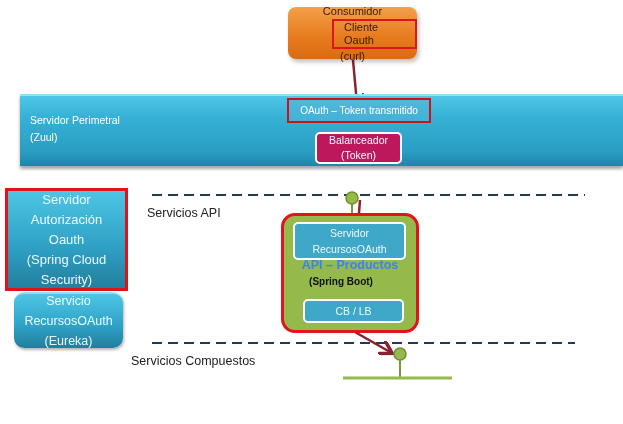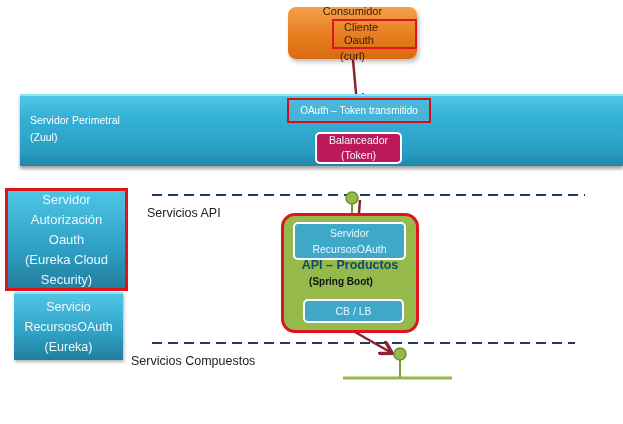--- a/index.html
+++ b/index.html
@@ -38,21 +38,21 @@
 
   .section-label { color: #222; font-size: 12.5px; }
   #lbl-api { left: 135px; top: 247px; margin-left: 12px; }
   #lbl-comp { left: 131px; top: 424px; text-align: center; }
 
   
   #api-box { left: 281px; top: 255px; width: 138px; height: 137px; border: 3px solid #e0141c;
              border-radius: 14px; background: #95b94a; }
   #res-server { left: 293px; top: 267px; width: 113px; height: 38px; border: 2px solid #ffffff;
                 border-radius: 5px; background: #3fa7c8; color: #eaf9ff; font-size: 10.5px; line-height: 16px; }
-  #api-title { left: 281px; top: 307px; width: 138px; color: #0c4a6e; font-weight: bold; font-size: 12.5px; text-align: center; }
+  #api-title { left: 281px; top: 307px; width: 138px; color: #3b82f6; font-weight: bold; font-size: 12.5px; text-align: center; }
   #api-sub { left: 281px; top: 327px; width: 120px; color: #111; font-weight: bold; font-size: 10px; text-align: center; }
   #cblb { left: 303px; top: 359px; width: 101px; height: 26px; border: 2px solid #ffffff;
           border-radius: 5px; background: #3fa7c8; color: #eaf9ff; font-size: 10.5px; }
 
   svg#connectors { position: absolute; left: 0; top: 0; }
 </style>
 </head>
 <body>
 
 <svg id="connectors" width="623" height="424">
@@ -95,25 +95,25 @@
 </div>
 <div id="balancer" class="abs center-text" style="top: 132px; height: 32px;">
   <span>Balanceador</span>
   <span>(Token)</span>
 </div>
 
 <div id="auth-server" class="abs center-text" style="top:188px;">
   <span>Servidor</span>
   <span>Autorización</span>
   <span>Oauth</span>
-  <span>(Eureka Cloud</span>
+  <span>(Spring Cloud</span>
   <span>Security)</span>
 </div>
 
-<div id="discovery" class="abs center-text" style="top:292px; height:68px;">
+<div id="discovery" class="abs center-text" style="top:292px; height:56px;border-radius:10px;">
   <span>Servicio</span>
   <span>RecursosOAuth</span>
   <span>(Eureka)</span>
 </div>
 
 <div id="lbl-api" class="abs section-label" style="top:206px;">Servicios API</div>
 <div id="lbl-comp" class="abs section-label" style="top:354px;">Servicios Compuestos</div>
 
 <div id="api-box" class="abs" style="top: 213px; height: 120px;"></div>
 <div id="res-server" class="abs center-text" style="top:222px;">

